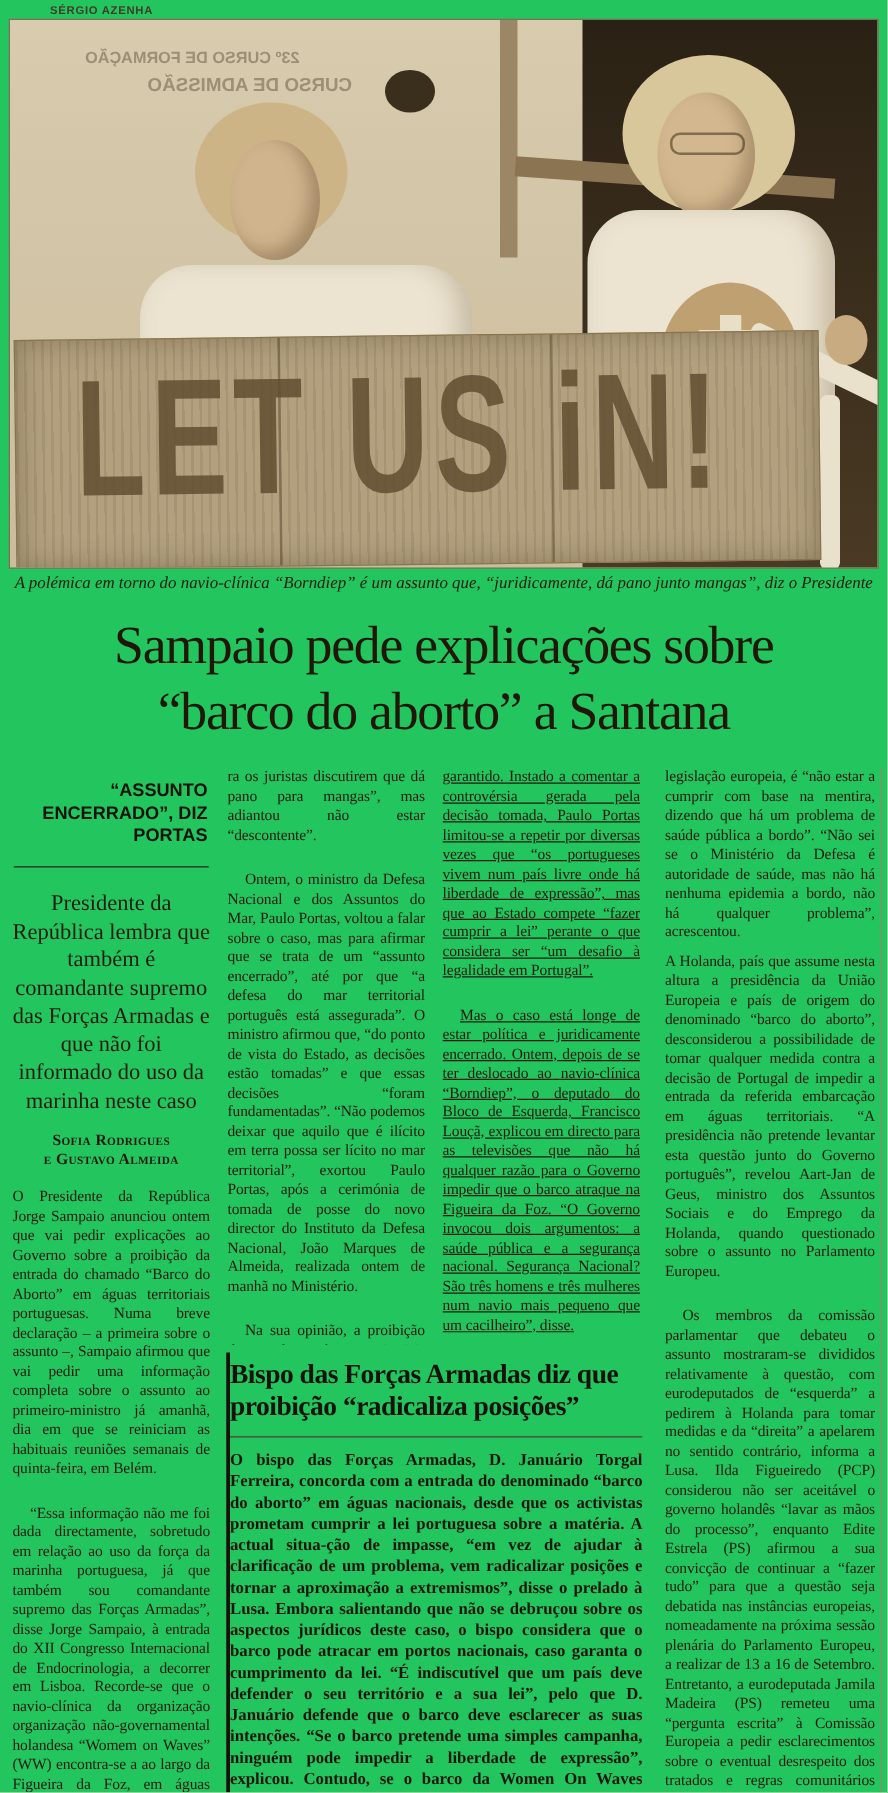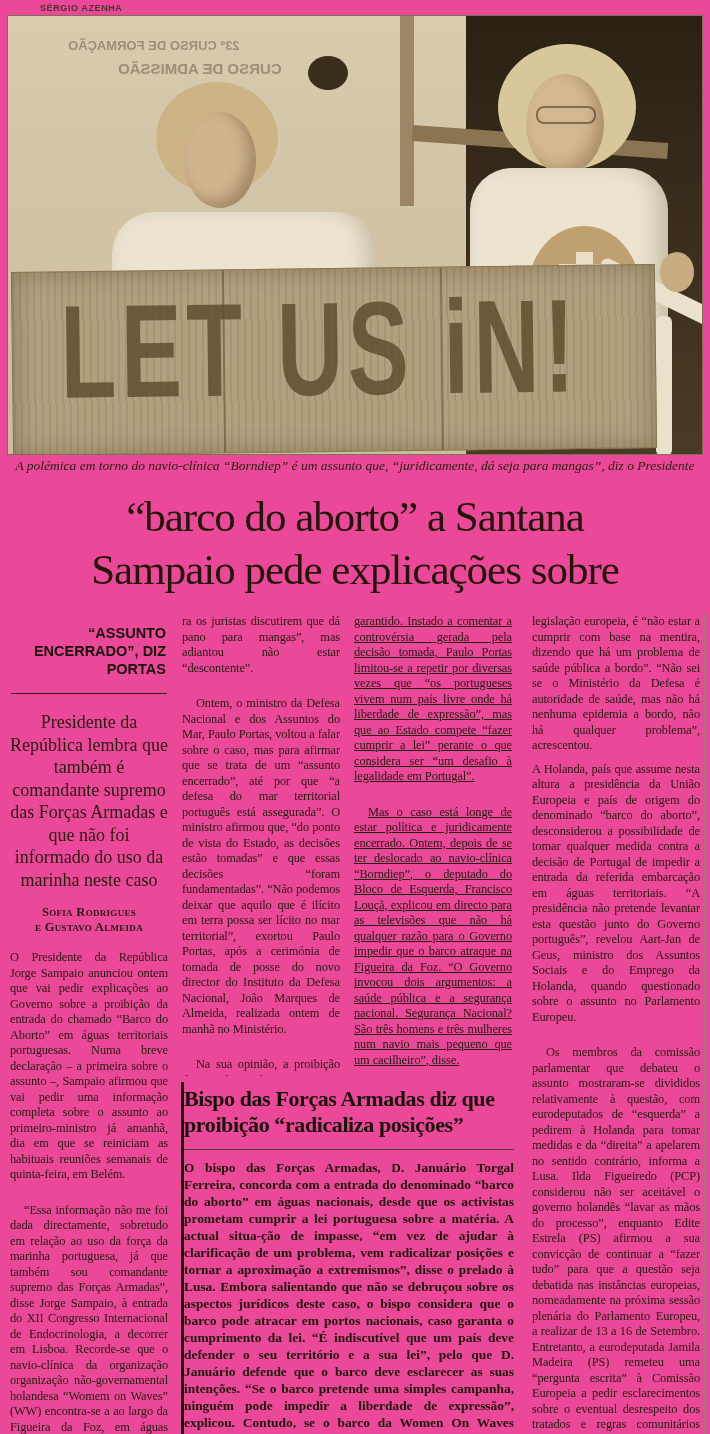--- a/index.html
+++ b/index.html
@@ -1,16 +1,16 @@
 <!DOCTYPE html>
 <html><head>
 <meta charset="utf-8">
 <style>
   html,body{margin:0;padding:0;background:#e9e1cf;}
-  .page{position:relative;width:710px;height:1434px;background:#ec4899;overflow:hidden;
+  .page{position:relative;width:710px;height:1434px;background:#22c55e;overflow:hidden;
         font-family:"Liberation Serif",serif;color:#221a10;}
   .credit{position:absolute;left:40px;top:3px;font-family:"Liberation Sans",sans-serif;
           font-size:9px;font-weight:bold;letter-spacing:.6px;color:#45392b;}
   
   .photo{position:absolute;left:8px;top:16px;width:694px;height:438px;overflow:hidden;
          background:linear-gradient(180deg,#cfc2a4,#c3b190);outline:1px solid #7d6f55;}
   .ph-wall{position:absolute;left:0;top:0;width:66%;height:100%;
            background:linear-gradient(180deg,#d8cbae,#cbbc9c);}
   .ph-dark{position:absolute;right:0;top:0;width:34%;height:100%;
            background:linear-gradient(180deg,#2a2114,#4a3a24);}
@@ -109,25 +109,25 @@
     <div class="rail" style="left:648px;top:300px;width:16px;height:140px;"></div>
     <div class="blob" style="left:652px;top:236px;width:34px;height:40px;background:#c8ab80;"></div>
 
     <div class="sign">
       <div class="fold" style="left:210px;"></div>
       <div class="fold" style="left:428px;"></div>
       <div class="sign-text">LET US iN!</div>
     </div>
   </div>
 
-  <div class="caption">A polémica em torno do navio-clínica “Borndiep” é um assunto que, “juridicamente, dá seja para mangas”, diz o Presidente</div>
+  <div class="caption">A polémica em torno do navio-clínica “Borndiep” é um assunto que, “juridicamente, dá pano junto mangas”, diz o Presidente</div>
 
   <div class="headline">
+    <div>Sampaio pede explicações sobre</div>
     <div>“barco do aborto” a Santana</div>
-    <div>Sampaio pede explicações sobre</div>
   </div>
 
   <div class="cols">
 
     <div class="col c1">
       <div class="kicker">“ASSUNTO ENCERRADO”, DIZ PORTAS</div>
       <div class="rule"></div>
       <div class="lead">Presidente da República lembra que também é comandante supremo das Forças Armadas e que não foi informado do uso da marinha neste caso</div>
       <div class="byline">
         <div>Sofia Rodrigues</div>

